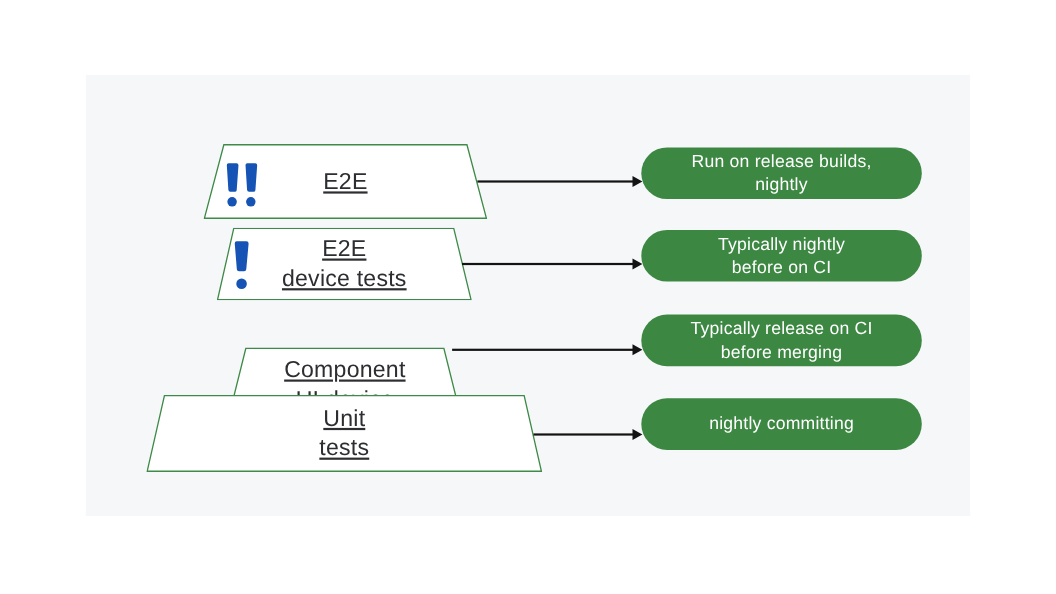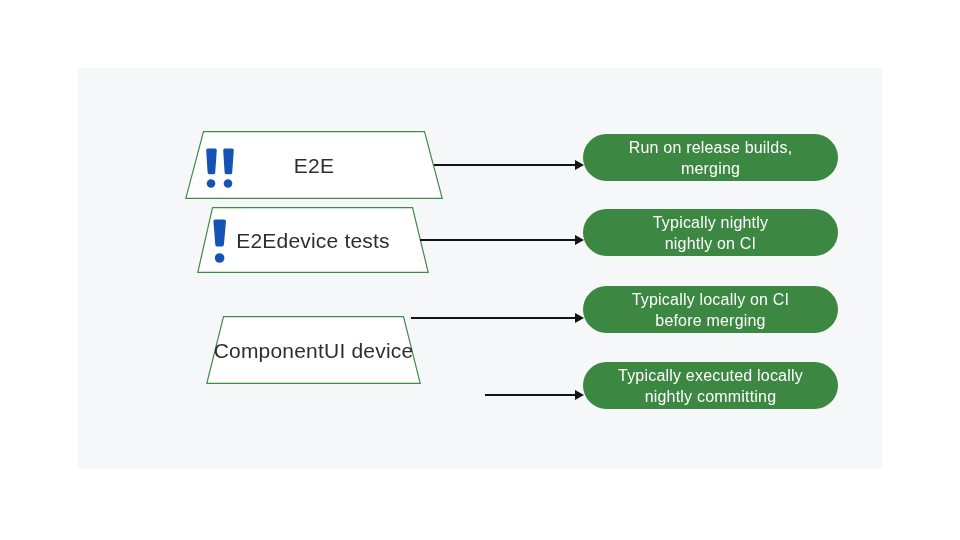--- a/index.html
+++ b/index.html
@@ -36,28 +36,29 @@
   .trap-shape {
     fill: #ffffff;
     stroke: #3e8a48;
     stroke-width: 1.2;
   }
   .trap-label {
     position: absolute;
     left: 0; top: 0;
     width: 100%; height: 100%;
     display: flex;
-    flex-direction: row;
+    flex-direction: column;
     align-items: center;
     justify-content: center;
     text-align: center;
     color: #2d2e31;
     font-size: 21px;
     line-height: 27px;
     letter-spacing: 0.2px;
+    text-decoration: underline;
   }
   .warn-icon {
     position: absolute;
   }
   .arrow {
     position: absolute;
     height: 10px;
   }
   .arrow .shaft {
     position: absolute;
@@ -137,48 +138,56 @@
   <div class="trapezoid" style="left:206px; top:284px; width:215px; height:68px;margin-top:32px;">
     <svg width="215" height="68" viewBox="0 0 215 68">
       <polygon class="trap-shape" points="17.5,0.6 197.5,0.6 214.2,67.4 0.8,67.4"></polygon>
     </svg>
     <div class="trap-label">
       <span>Component</span>
       <span>UI device</span>
     </div>
   </div>
 
+  <div class="trapezoid" style="left:133px; top:359px; width:360px; height:70px;">
+    <svg width="360" height="70" viewBox="0 0 360 70">
+      <polygon class="trap-shape" points="16.5,0.6 343.5,0.6 359.2,69.4 0.8,69.4"></polygon>
+    </svg>
+    <div class="trap-label">
+      <span>Unit</span>
+      <span>tests</span>
+    </div>
+  </div>
 
   <div class="arrow" style="left:434px; top:160px; width:150px;">
     <div class="shaft"></div>
     <div class="head"></div>
   </div>
   <div class="arrow" style="left:420px; top:235px; width:164px;">
     <div class="shaft"></div>
     <div class="head"></div>
   </div>
   <div class="arrow" style="left:411px; top:313px; width:173px;">
     <div class="shaft"></div>
     <div class="head"></div>
   </div>
   <div class="arrow" style="left:485px; top:390px; width:99px;">
     <div class="shaft"></div>
     <div class="head"></div>
   </div>
 
   <div class="note" style="top:134px;">
     <span>Run on release builds,</span>
-    <span>merging</span>
+    <span>nightly</span>
   </div>
   <div class="note" style="top:209px;">
     <span>Typically nightly</span>
-    <span>nightly on CI</span>
+    <span>before on CI</span>
   </div>
   <div class="note" style="top:286px;">
-    <span>Typically locally on CI</span>
+    <span>Typically release on CI</span>
     <span>before merging</span>
   </div>
   <div class="note" style="top:362px;">
-    <span>Typically executed locally</span>
     <span>nightly committing</span>
   </div>
 
 </div>
 
 </body></html>

